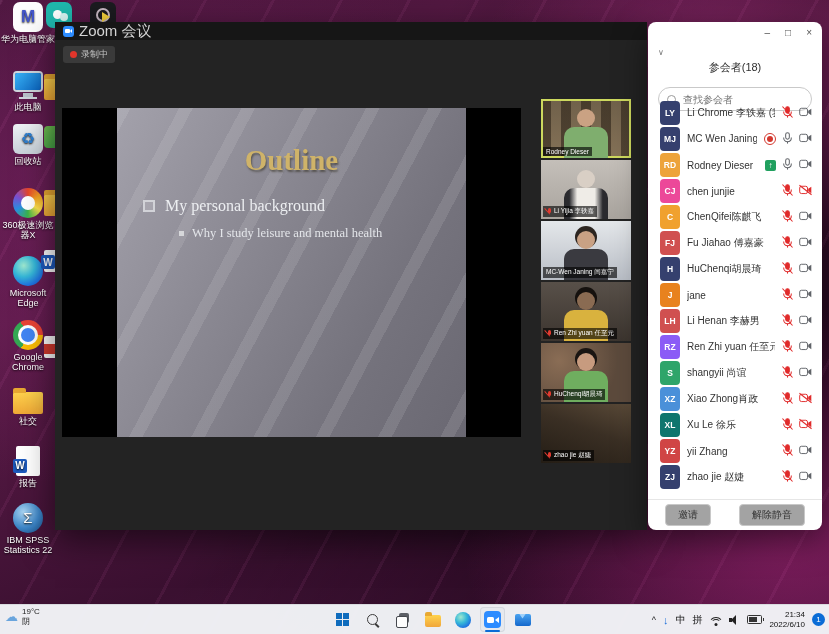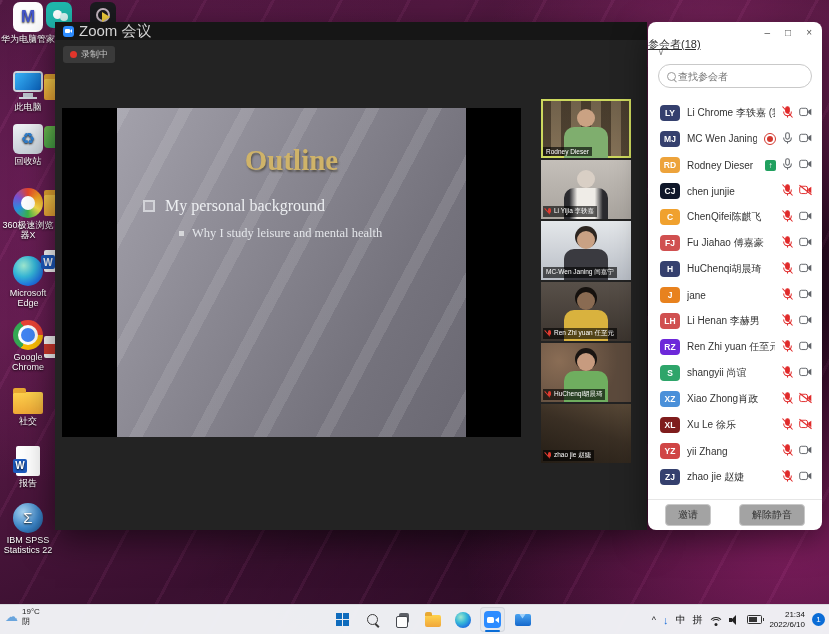--- a/index.html
+++ b/index.html
@@ -96,30 +96,30 @@
   .t5 .head{background:#c79b7f;box-shadow:0 -3px 0 2px #1a1512;} .t5 .torso{background:#6fae5f;}
   .t6{background:linear-gradient(200deg,#5a4a38 0%,#3a2f24 45%,#241d15 100%);}
   .tlabel{position:absolute;left:2px;bottom:2px;background:rgba(0,0,0,.62);color:#fff;font-size:6.5px;
           padding:1px 3px;display:flex;align-items:center;gap:2px;max-width:82px;white-space:nowrap;overflow:hidden;}
   
   .panel{position:absolute;left:648px;top:22px;width:174px;height:508px;background:#fff;border-radius:8px;
          z-index:6;box-shadow:0 10px 32px rgba(0,0,0,.5);font-size:10px;color:#333;}
   .pctrl{position:absolute;top:5px;right:10px;display:flex;gap:15px;color:#555;font-size:10px;}
   .pctrl span{cursor:default;}
   .pchev{position:absolute;left:10px;top:26px;color:#777;font-size:8px;}
-  .ptitle{text-align:left;padding-top:15px;font-size:11px;color:#2f2f2f;text-decoration:underline;}
+  .ptitle{text-align:center;padding-top:38px;font-size:11px;color:#2f2f2f;}
   .psearch{margin:12px 10px 12px;height:22px;border:1px solid #c9c9c9;border-radius:12px;
-           display:flex;align-items:center;padding:0 8px;}
+           display:flex;align-items:center;gap:5px;padding:0 8px;}
   .psearch input{border:none;outline:none;flex:1;font-size:10px;color:#333;background:transparent;min-width:0;}
   .mag{width:7px;height:7px;border:1.3px solid #9a9a9a;border-radius:50%;position:relative;flex:none;}
   .mag:after{content:"";position:absolute;left:6px;top:6px;width:4px;height:1.3px;background:#9a9a9a;
              transform:rotate(45deg);transform-origin:0 0;}
   .plist{position:absolute;top:78px;left:0;right:0;height:400px;overflow:hidden;}
   .prow{height:26px;display:flex;align-items:center;gap:7px;padding:0 10px 0 12px;}
-  .pavatar{width:20px;height:16px;border-radius:4px;color:#fff;font-weight:bold;font-size:8.5px;
+  .pavatar{width:20px;height:24px;border-radius:4px;color:#fff;font-weight:bold;font-size:8.5px;
            display:flex;align-items:center;justify-content:center;flex:none;}
   .pname{flex:1;white-space:nowrap;overflow:hidden;color:#333;font-size:10px;}
   .picons{display:flex;align-items:center;gap:6px;flex:none;}
   .recbadge{width:10px;height:10px;border:1.2px solid #d3382e;border-radius:50%;position:relative;flex:none;}
   .recbadge:after{content:"";position:absolute;inset:2px;border-radius:50%;background:#d3382e;}
   .sharebadge{width:11px;height:11px;background:#21a05f;border-radius:2px;color:#fff;font-size:8px;
               display:flex;align-items:center;justify-content:center;flex:none;}
   .pfooter{position:absolute;bottom:0;left:0;right:0;height:30px;border-top:1px solid #e6e6e6;
            display:flex;align-items:center;justify-content:center;gap:28px;border-radius:0 0 8px 8px;}
   .pbtn{border:1px solid #c8c8c8;border-radius:4px;background:#a3a3a3;color:#333;font-size:10px;padding:3px 12px;cursor:default;}
@@ -369,21 +369,21 @@
   <line x1="6" y1="10.6" x2="6" y2="12.6"></line>
               </g>
  </svg></span>
           <span><svg width="13" height="10" viewBox="0 0 15 11" style="overflow:visible">
  <rect x="0.8" y="1.2" width="9" height="8.4" rx="2" fill="none" stroke="#606368" stroke-width="1.1"></rect>
  <path d="M10.6 4.2L14.2 1.8v7.4L10.6 6.6z" fill="#606368"></path>
  </svg></span>
         </div>
       </div>
       <div class="prow">
-        <div class="pavatar" style="background: #0f172a;">CJ</div>
+        <div class="pavatar" style="background: #ec4899;">CJ</div>
         <div class="pname">chen junjie</div>
         <div class="picons">
           <span><svg width="11" height="12" viewBox="0 0 12 13" style="overflow:visible">
  <g stroke="#e02b2b" fill="none" stroke-width="1.1">
   <rect x="4" y="0.8" width="4" height="7" rx="2" fill="#e02b2b"></rect>
   <path d="M1.8 6c0 3 1.9 4.6 4.2 4.6s4.2-1.6 4.2-4.6"></path>
   <line x1="6" y1="10.6" x2="6" y2="12.6"></line>
               </g>
  <line x1="0.5" y1="0.5" x2="11.5" y2="12.5" stroke="#e02b2b" stroke-width="1.2"></line>
             </svg></span>
@@ -478,21 +478,21 @@
               </g>
  <line x1="0.5" y1="0.5" x2="11.5" y2="12.5" stroke="#e02b2b" stroke-width="1.2"></line>
             </svg></span>
           <span><svg width="13" height="10" viewBox="0 0 15 11" style="overflow:visible">
  <rect x="0.8" y="1.2" width="9" height="8.4" rx="2" fill="none" stroke="#606368" stroke-width="1.1"></rect>
  <path d="M10.6 4.2L14.2 1.8v7.4L10.6 6.6z" fill="#606368"></path>
  </svg></span>
         </div>
       </div>
       <div class="prow">
-        <div class="pavatar" style="background: #6d28d9;">RZ</div>
+        <div class="pavatar" style="background: #8b5cf6;">RZ</div>
         <div class="pname">Ren Zhi yuan 任至元</div>
         <div class="picons">
           <span><svg width="11" height="12" viewBox="0 0 12 13" style="overflow:visible">
  <g stroke="#e02b2b" fill="none" stroke-width="1.1">
   <rect x="4" y="0.8" width="4" height="7" rx="2" fill="#e02b2b"></rect>
   <path d="M1.8 6c0 3 1.9 4.6 4.2 4.6s4.2-1.6 4.2-4.6"></path>
   <line x1="6" y1="10.6" x2="6" y2="12.6"></line>
               </g>
  <line x1="0.5" y1="0.5" x2="11.5" y2="12.5" stroke="#e02b2b" stroke-width="1.2"></line>
             </svg></span>
@@ -533,21 +533,21 @@
  <line x1="0.5" y1="0.5" x2="11.5" y2="12.5" stroke="#e02b2b" stroke-width="1.2"></line>
             </svg></span>
           <span><svg width="13" height="10" viewBox="0 0 15 11" style="overflow:visible">
  <rect x="0.8" y="1.2" width="9" height="8.4" rx="2" fill="none" stroke="#e02b2b" stroke-width="1.1"></rect>
  <path d="M10.6 4.2L14.2 1.8v7.4L10.6 6.6z" fill="#e02b2b"></path>
  <line x1="0.5" y1="0" x2="14.5" y2="11" stroke="#e02b2b" stroke-width="1.2"></line>
             </svg></span>
         </div>
       </div>
       <div class="prow">
-        <div class="pavatar" style="background: #7f1d1d;">XL</div>
+        <div class="pavatar" style="background: #0f766e;">XL</div>
         <div class="pname">Xu Le 徐乐</div>
         <div class="picons">
           <span><svg width="11" height="12" viewBox="0 0 12 13" style="overflow:visible">
  <g stroke="#e02b2b" fill="none" stroke-width="1.1">
   <rect x="4" y="0.8" width="4" height="7" rx="2" fill="#e02b2b"></rect>
   <path d="M1.8 6c0 3 1.9 4.6 4.2 4.6s4.2-1.6 4.2-4.6"></path>
   <line x1="6" y1="10.6" x2="6" y2="12.6"></line>
               </g>
  <line x1="0.5" y1="0.5" x2="11.5" y2="12.5" stroke="#e02b2b" stroke-width="1.2"></line>
             </svg></span>

